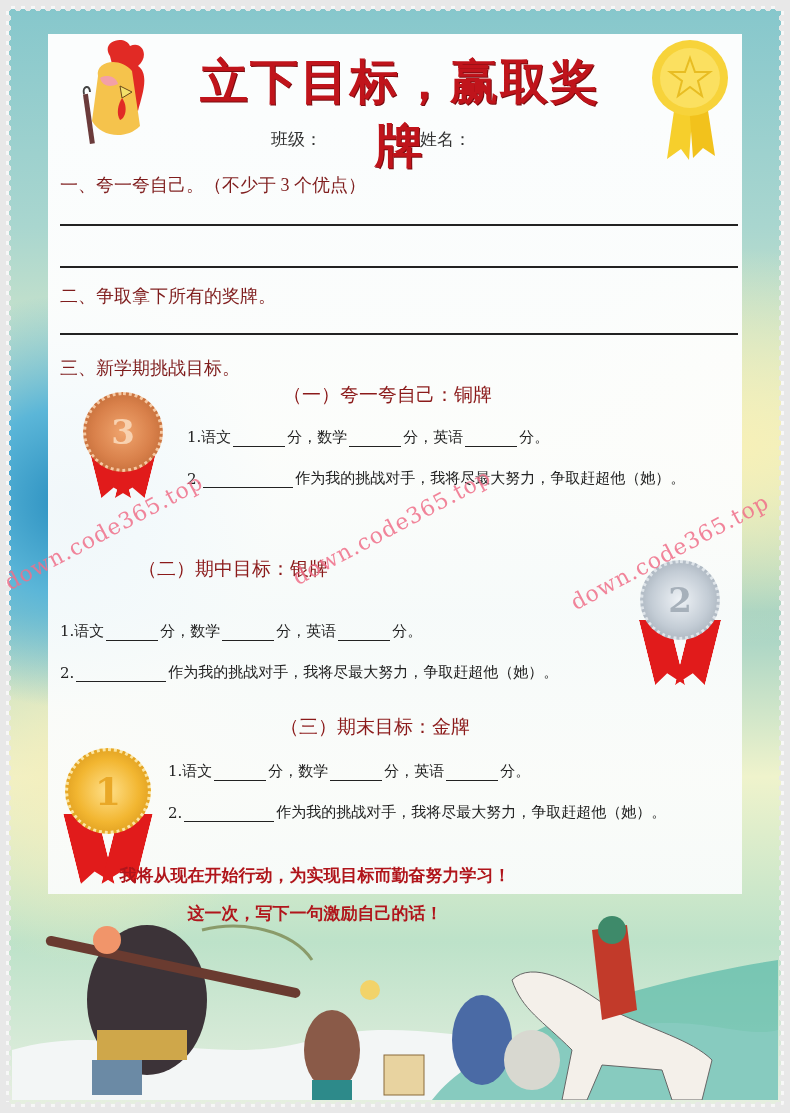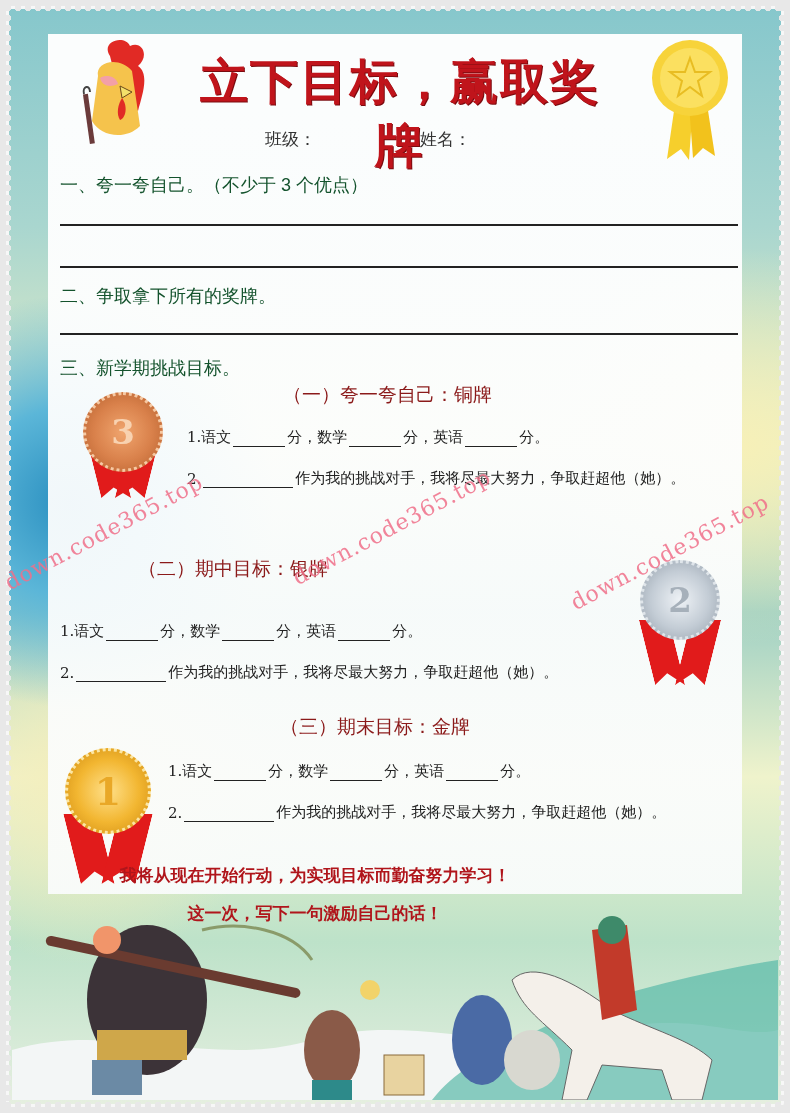--- a/index.html
+++ b/index.html
@@ -35,21 +35,21 @@
 
   .title {
     position: absolute; left: 185px; top: 50px; width: 430px;
     font-size: 48px; font-weight: bold; color: #c0141b; letter-spacing: 2px;
     font-family: Liberation Serif, serif; text-align: center;
     text-shadow: 1px 1px 0 #7a0b0f;
   }
 
   .meta-label { position: absolute; top: 128px; font-size: 17px; color: #333; }
 
-  .section-head { position: absolute; left: 60px; font-size: 18px; color: #14532d; font-family: Liberation Sans, sans-serif; }
+  .section-head { position: absolute; left: 60px; font-size: 18px; color: #7f1d1d; font-family: Liberation Serif, serif; }
   .rule { position: absolute; left: 60px; width: 678px; height: 1.5px; background: #222; }
 
   .sub-head { position: absolute; font-size: 19px; color: #8b1a1a; font-family: "DejaVu Serif", serif; }
 
   .goal-line { position: absolute; font-size: 15px; color: #222; white-space: nowrap; display: flex; align-items: flex-end; }
   .blank { display: inline-block; border-bottom: 1.5px solid #222; height: 16px; margin: 0 2px; }
   .b-short { width: 52px; }
   .b-long { width: 90px; }
 
   .closing { position: absolute; left: 0; width: 630px; text-align: center; font-size: 17px; font-weight: bold; color: #b0151b; font-family: "DejaVu Sans", sans-serif; }
@@ -92,21 +92,21 @@
 <div class="title">立下目标，赢取奖牌</div>
 
 <svg style="position:absolute;left:645px;top:34px" width="90" height="130" viewBox="0 0 90 130">
   <path d="M30 70 L22 125 L36 115 L44 126 L48 70 Z" fill="#f6cf2c"></path>
   <path d="M44 70 L48 124 L58 114 L70 122 L62 70 Z" fill="#f2c21c"></path>
   <circle cx="45" cy="44" r="38" fill="#f7d33a"></circle>
   <circle cx="45" cy="44" r="30" fill="#fbe060"></circle>
   <path d="M45 24 L50 38 L65 38 L53 47 L57 62 L45 53 L33 62 L37 47 L25 38 L40 38 Z" fill="none" stroke="#e8bd22" stroke-width="2"></path>
 </svg>
 
-<div class="meta-label" style="left:265px">班级：</div>
+<div class="meta-label" style="left:271px">班级：</div>
 <div class="meta-label" style="left:420px">姓名：</div>
 
 <div class="section-head" style="top:173px">一、夸一夸自己。（不少于 3 个优点）</div>
 <div class="rule" style="top:224px"></div>
 <div class="rule" style="top:266px"></div>
 
 <div class="section-head" style="top:284px">二、争取拿下所有的奖牌。</div>
 <div class="rule" style="top:333px"></div>
 
 <div class="section-head" style="top:356px">三、新学期挑战目标。</div>

